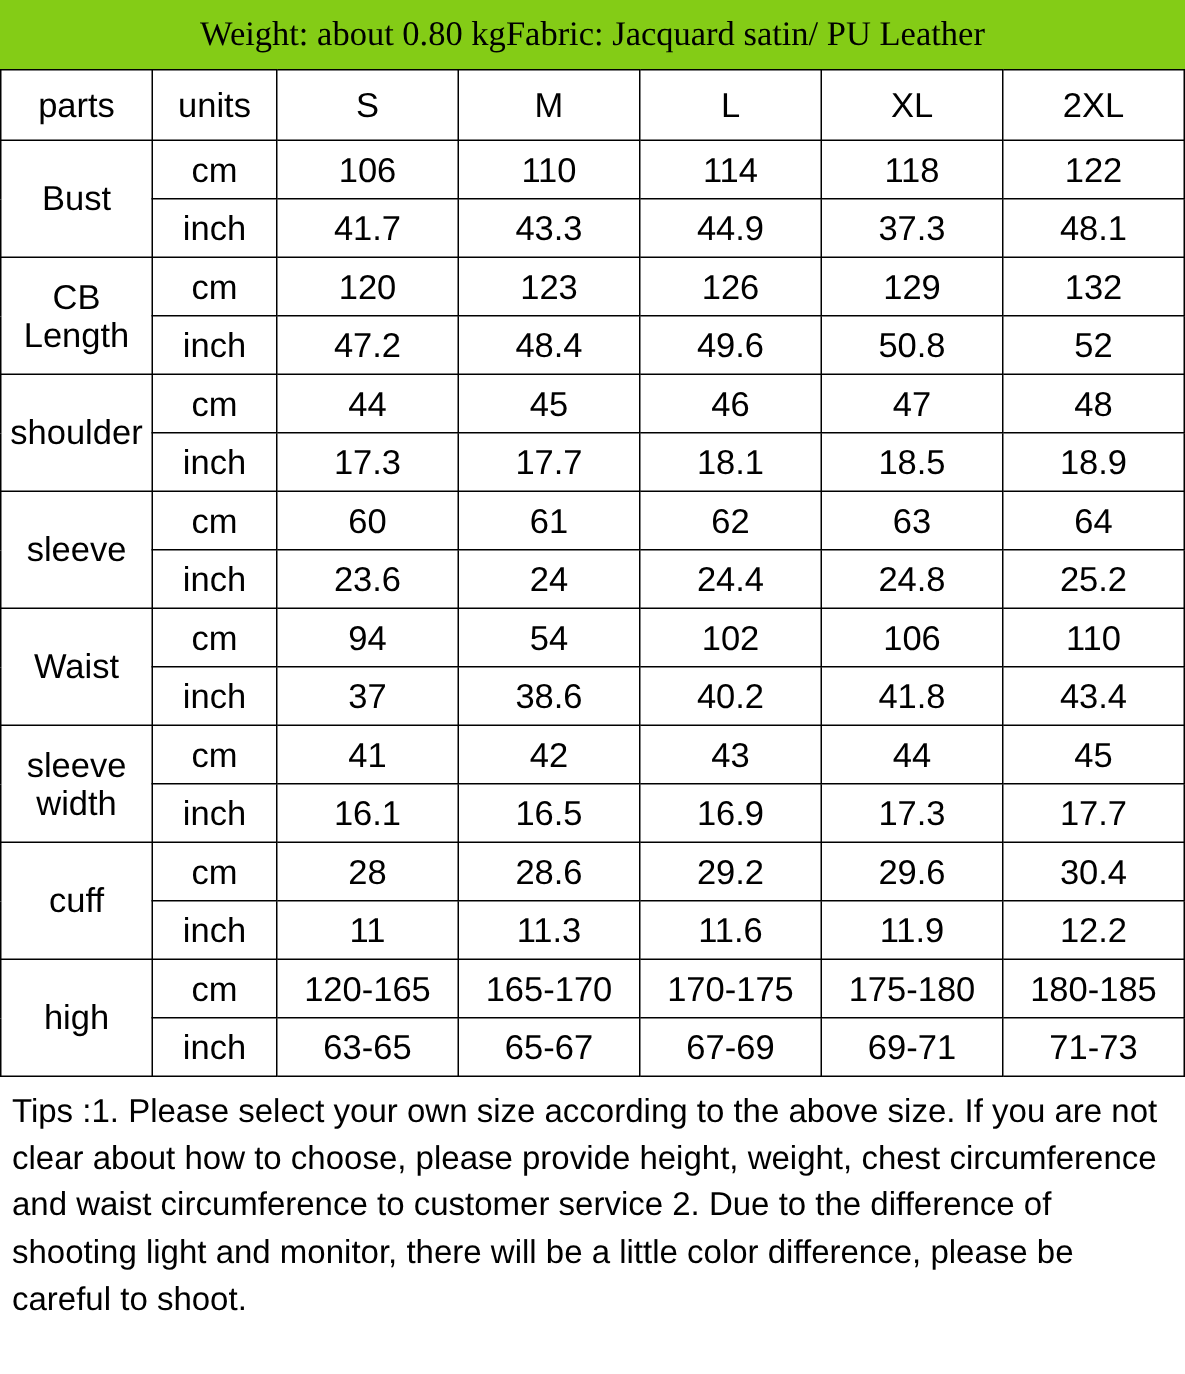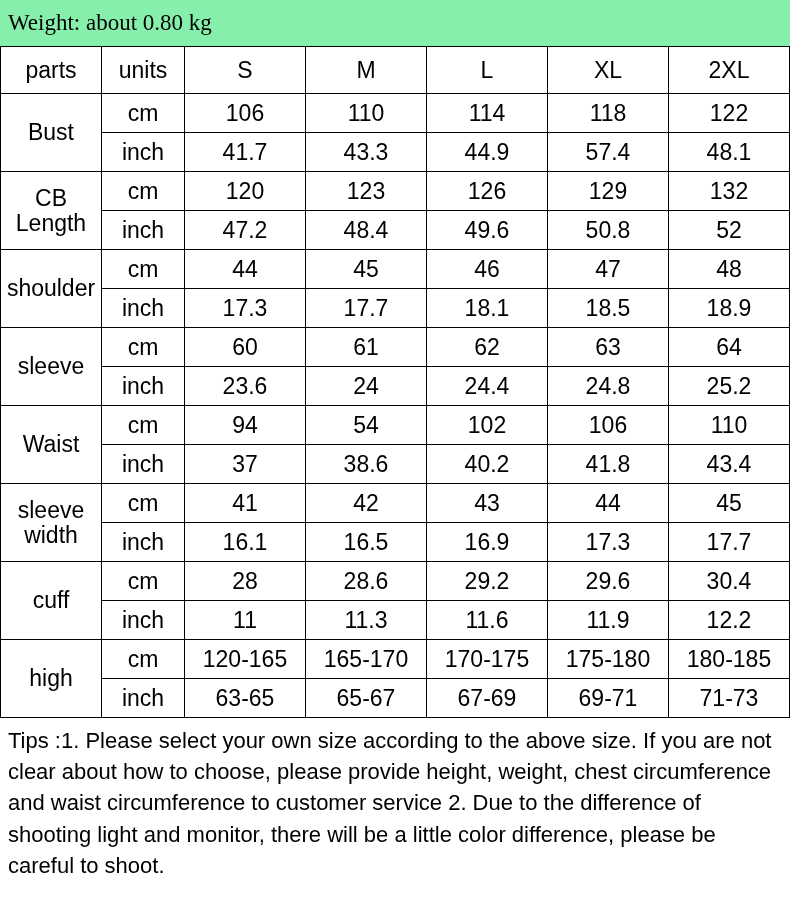--- a/index.html
+++ b/index.html
@@ -17,25 +17,25 @@
   .sheet {
     width: 790px;
     height: 916px;
     box-sizing: border-box;
     background: #ffffff;
     display: flex;
     flex-direction: column;
   }
   
   .header {
-    background: #86efac;
+    background: #84cc16;
     height: 46px;
     display: flex;
     align-items: center;
-    justify-content: flex-start;
+    justify-content: center;
     font-family: "Liberation Serif", serif;
     font-size: 23px;
     padding: 0 8px;
     box-sizing: border-box;
   }
   .header .h-item {
     white-space: nowrap;
   }
   
   table.size-table {
@@ -92,20 +92,21 @@
     color: #000000;
   }
 </style>
 </head>
 <body>
 
 <div class="sheet">
 
   <div class="header">
     <div class="h-item">Weight: about 0.80 kg</div>
+    <div class="h-item">Fabric: Jacquard satin/ PU Leather</div>
   </div>
 
   <table class="size-table">
     <tbody>
       <tr class="head-row">
         <td class="part-cell head-parts">parts</td>
         <td class="unit-cell head-units">units</td>
         <td class="head-size">S</td>
         <td class="head-size">M</td>
         <td class="head-size">L</td>
@@ -120,21 +121,21 @@
         <td class="val-cell">110</td>
         <td class="val-cell">114</td>
         <td class="val-cell">118</td>
         <td class="val-cell">122</td>
       </tr>
       <tr>
         <td class="unit-cell">inch</td>
         <td class="val-cell">41.7</td>
         <td class="val-cell">43.3</td>
         <td class="val-cell">44.9</td>
-        <td class="val-cell">57.4</td>
+        <td class="val-cell">37.3</td>
         <td class="val-cell">48.1</td>
       </tr>
 
       <tr>
         <td class="part-cell" rowspan="2">CB Length</td>
         <td class="unit-cell">cm</td>
         <td class="val-cell">120</td>
         <td class="val-cell">123</td>
         <td class="val-cell">126</td>
         <td class="val-cell">129</td>

